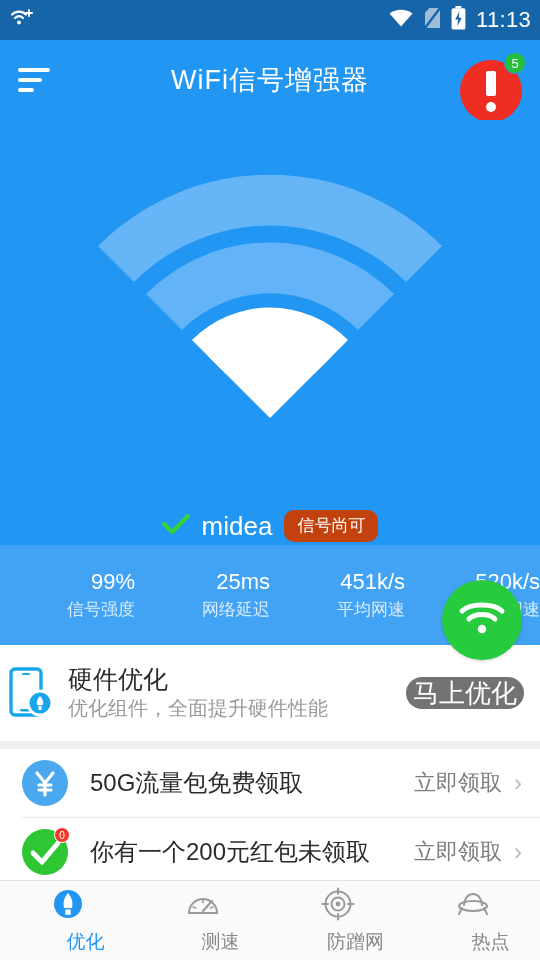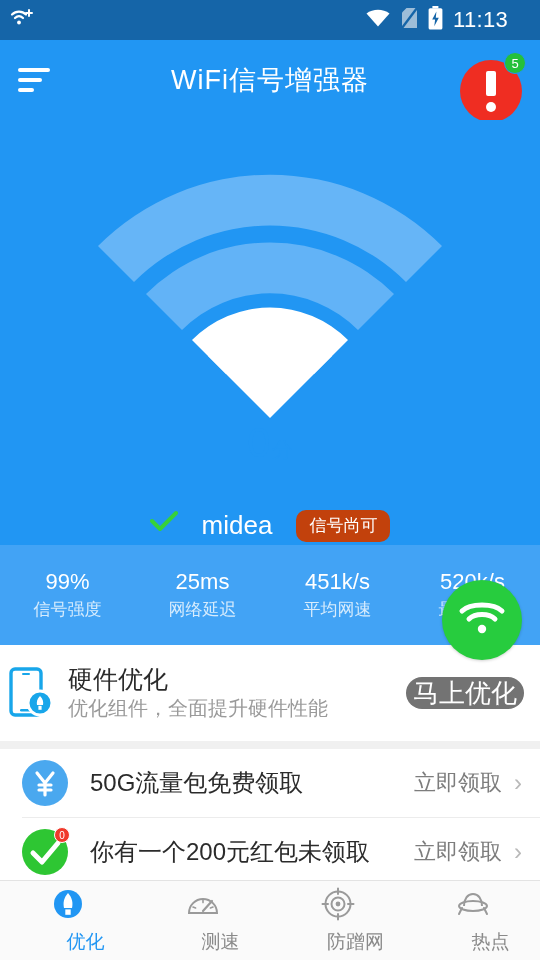--- a/index.html
+++ b/index.html
@@ -9,21 +9,21 @@
     background:#ffffff;
     overflow:hidden;
     position:relative;
   }
   #app { width:540px; height:960px; position:relative; overflow:hidden; background:#fff; }
 
   
   .statusbar{
     height:40px; background:#1565a8; position:relative;
     display:flex; align-items:center; justify-content:space-between;
-    padding:0 32px 0 10px;
+    padding:0 9px 0 10px;
   }
   .sb-left{display:flex;align-items:center;gap:6px;}
   .sb-right{display:flex;align-items:center;gap:10px;}
   .sb-time{color:#fff;font-size:22px;font-weight:400;letter-spacing:.3px;}
   .ico{display:block;}
 
   
   .header{
     height:80px;background:#2196f3;position:relative;
     display:flex;align-items:center;
@@ -66,40 +66,40 @@
   .wifi-fan{position:absolute;left:50%;top:8px;transform:translateX(-50%);}
   .score{
     position:absolute;left:50%;top:302px;transform:translateX(-50%);
     display:flex;align-items:baseline;color:#2196f3;
   }
   .score-num{font-size:42px;font-weight:400;line-height:1;}
   .score-unit{font-size:21px;margin-left:1px;}
 
   .ssid-row{
     position:absolute;left:0;right:0;top:390px;
-    display:flex;align-items:flex-start;justify-content:center;gap:24px;
+    display:flex;align-items:center;justify-content:center;gap:12px;
   }
   .ssid-name{color:#fff;font-size:26px;}
   .ssid-badge{
     background:#c2410c;color:#fff;font-size:17px;border-radius:10px;
     padding:4px 13px 5px;
   }
   .boost-btn{
     position:absolute;left:50%;top:452px;transform:translateX(-50%);
     width:285px;height:64px;border-radius:32px;background:#fff;
     display:flex;align-items:center;justify-content:center;
     color:#2b93f0;font-size:26px;
   }
 
   
   .stats{
     background:#42a3f5;height:100px;display:flex;align-items:center;
     position:relative;
   }
-  .stat{flex:1;text-align:center;}
+  .stat{flex:1;text-align:right;}
   .stat-val{color:#fff;font-size:22px;line-height:1.25;}
   .stat-lbl{color:#d7ecfd;font-size:17px;line-height:1.5;margin-top:2px;}
 
   
   .fab{
     position:absolute;left:442px;top:580px;width:80px;height:80px;border-radius:50%;
     background:#27cc3e;display:flex;align-items:center;justify-content:center;
     z-index:25;box-shadow:0 1px 3px rgba(0,0,0,.18);
   }
 

